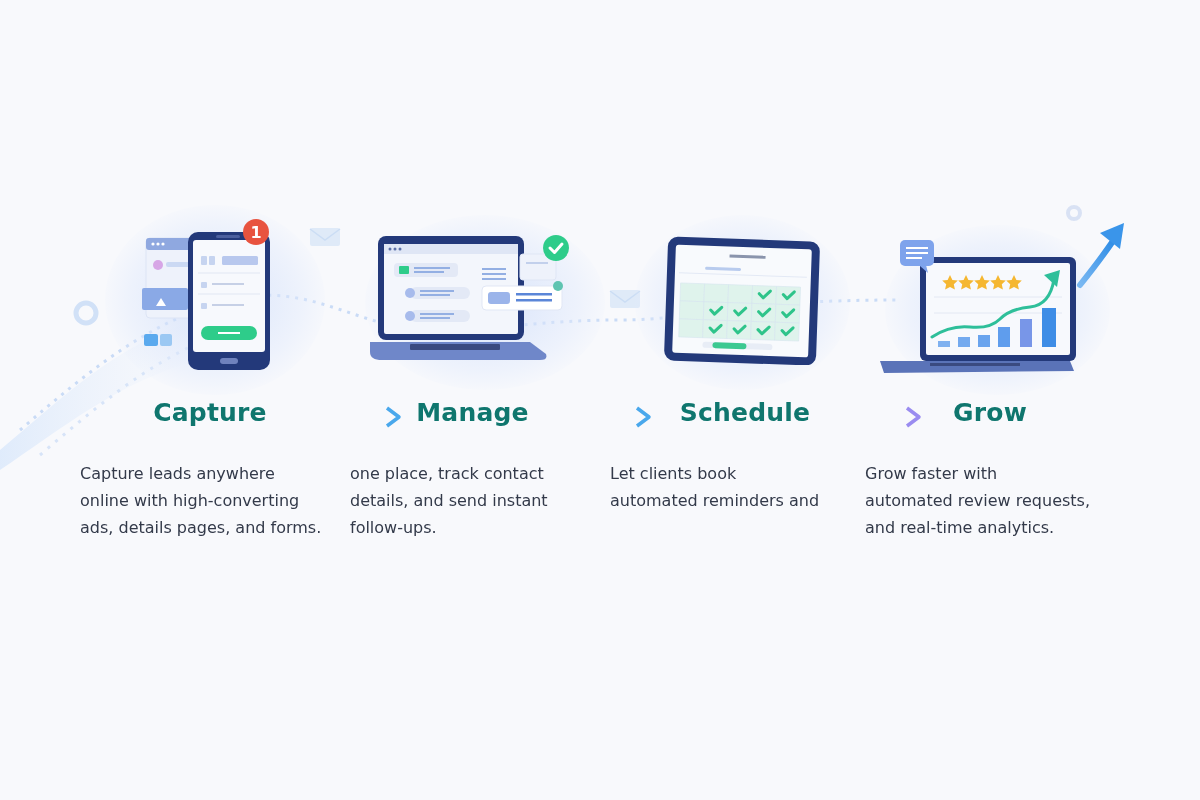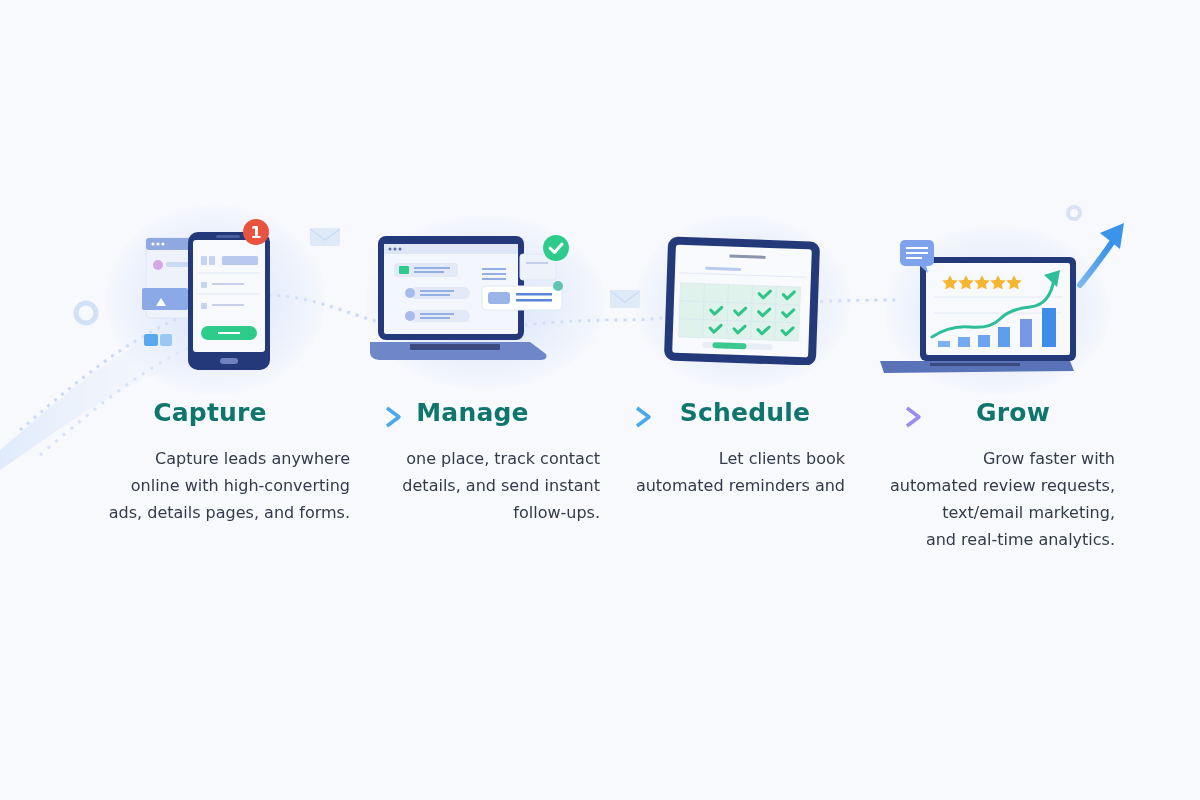--- a/index.html
+++ b/index.html
@@ -24,25 +24,25 @@
     top: 398px;
     font-family: "DejaVu Sans", sans-serif;
     font-weight: bold;
     font-size: 25px;
     color: #0f766e;
     text-align: center;
     letter-spacing: 0.2px;
   }
   .desc {
     position: absolute;
-    top: 445px;
+    top: 460px;
     font-size: 16px;
     line-height: 27px;
     color: #333a4a;
-    text-align: right;
+    text-align: left;
   }
   .desc span { display: block; white-space: nowrap; }
 
   .flow-arrow { position: absolute; top: 406px; height: 22px; }
 </style>
 </head>
 <body>
 
 <div class="canvas">
 
@@ -280,22 +280,21 @@
 
       <path d="M62 122 Q 80 110, 100 112 T 130 104 T 160 92 T 184 64" fill="none" stroke="#2ebf9a" stroke-width="3" stroke-linecap="round"></path>
       <path d="M174 60 L190 55 L187 72 Z" fill="#2ebf9a"></path>
 
       <rect x="30" y="25" width="34" height="26" rx="5" fill="#7ea3ec"></rect>
       <path d="M50 51 L58 58 L56 50 Z" fill="#7ea3ec"></path>
       <rect x="36" y="32" width="22" height="2" fill="#fff"></rect>
         <rect x="36" y="37" width="22" height="2" fill="#fff"></rect>
         <rect x="36" y="42" width="16" height="2" fill="#fff"></rect>
     </svg>
-    <div class="title" style="left:930px;width:120px;text-align:right;">Grow</div>
+    <div class="title" style="left:930px;width:120px;">Grow</div>
     <div class="desc" style="left:865px;width:250px;">
       <span>Grow faster with</span>
       <span>automated review requests,</span>
-      <span>text/email marketing,</span>
       <span>and real-time analytics.</span>
     </div>
   </div>
 
 </div>
 
 </body></html>

